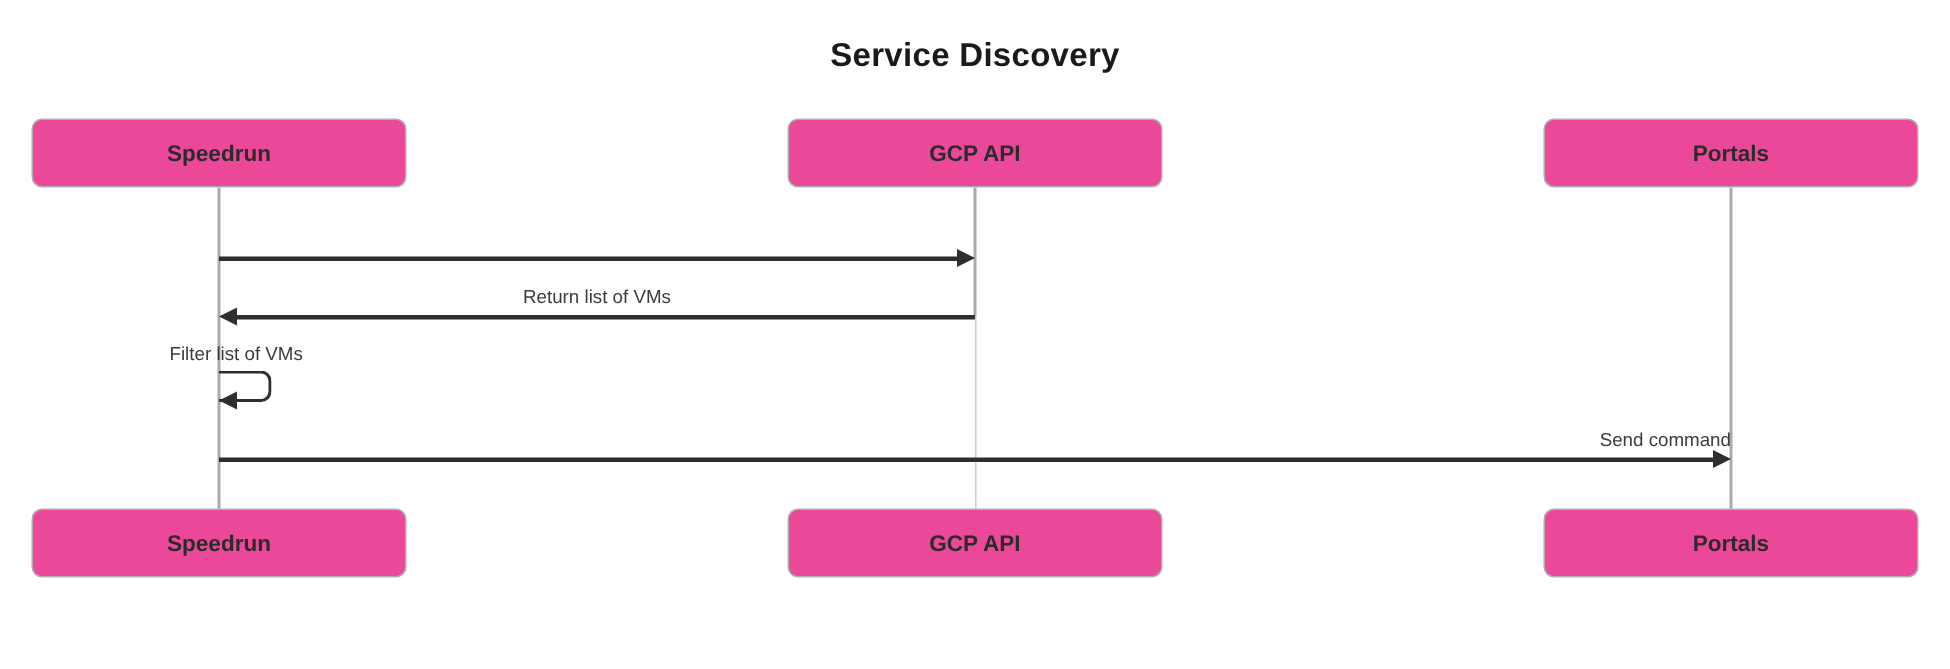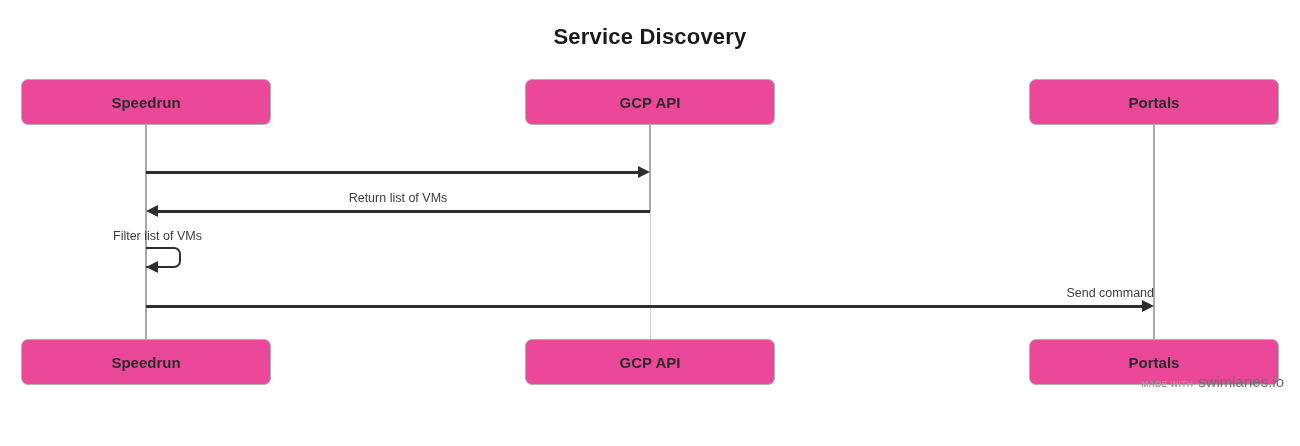--- a/index.html
+++ b/index.html
@@ -158,18 +158,14 @@
   <div class="participant-box" style="left:21px; top:339px;">
     <span>Speedrun</span>
   </div>
   <div class="participant-box" style="left:525px; top:339px;">
     <span>GCP API</span>
   </div>
   <div class="participant-box" style="left:1029px; top:339px;">
     <span>Portals</span>
   </div>
 
-  <div class="footer">
-    <span class="footer-made-with">MADE WITH</span>
-    <span class="footer-brand">swimlanes.io</span>
-  </div>
 
 </div>
 
 </body></html>

